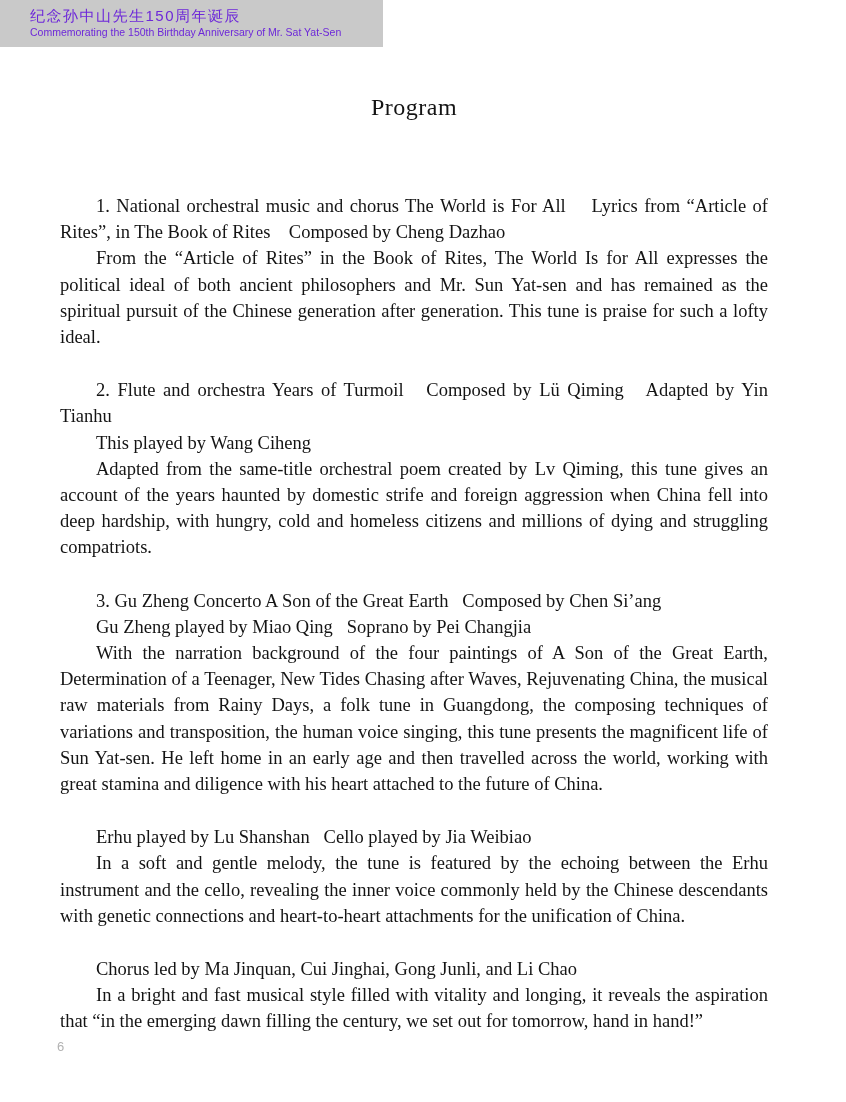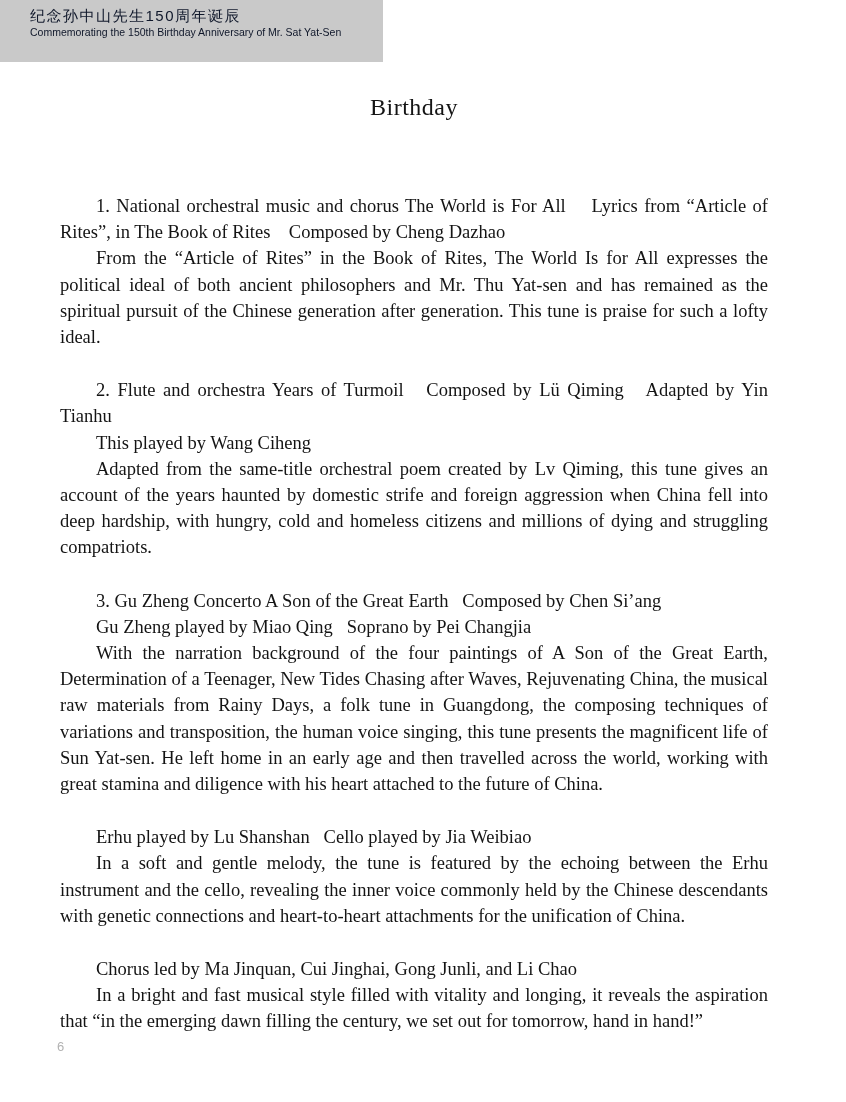--- a/index.html
+++ b/index.html
@@ -10,23 +10,23 @@
     position: relative;
     overflow: hidden;
     font-family: "Liberation Serif", serif;
     color: #141414;
   }
   .banner {
     position: absolute;
     top: 0;
     left: 0;
     width: 383px;
-    height: 62px;
+    height: 47px;
     background: #c9c9c9;
-    color: #0f172a;
+    color: #6d28d9;
     padding: 6px 0 0 30px;
     font-family: "Liberation Sans", "DejaVu Sans", sans-serif;
   }
   .banner-zh {
     font-size: 15px;
     line-height: 19px;
     letter-spacing: 1.5px;
     white-space: nowrap;
   }
   .banner-en {
@@ -75,27 +75,27 @@
 <body>
 
 <div class="page">
 
   <header class="banner">
     <div class="banner-zh">纪念孙中山先生150周年诞辰</div>
     <div class="banner-en">Commemorating the 150th Birthday Anniversary of Mr. Sat Yat-Sen</div>
   </header>
 
   <div class="title-wrap">
-    <h1 class="title">Birthday</h1>
+    <h1 class="title">Program</h1>
   </div>
 
   <main class="content" id="program-list">
       <section class="item">
         <p class="heading">1. National orchestral music and chorus The World is For All&nbsp;&nbsp;&nbsp; Lyrics from “Article of Rites”, in The Book of Rites&nbsp;&nbsp;&nbsp; Composed by Cheng Dazhao</p>
-        <p class="desc">From the “Article of Rites” in the Book of Rites, The World Is for All expresses the political ideal of both ancient philosophers and Mr. Thu Yat-sen and has remained as the spiritual pursuit of the Chinese generation after generation. This tune is praise for such a lofty ideal.</p>
+        <p class="desc">From the “Article of Rites” in the Book of Rites, The World Is for All expresses the political ideal of both ancient philosophers and Mr. Sun Yat-sen and has remained as the spiritual pursuit of the Chinese generation after generation. This tune is praise for such a lofty ideal.</p>
       </section>
       <section class="item">
         <p class="heading">2. Flute and orchestra Years of Turmoil&nbsp;&nbsp; Composed by Lü Qiming&nbsp;&nbsp; Adapted by Yin Tianhu</p>
         <p class="credits">This played by Wang Ciheng</p>
         <p class="desc">Adapted from the same-title orchestral poem created by Lv Qiming, this tune gives an account of the years haunted by domestic strife and foreign aggression when China fell into deep hardship, with hungry, cold and homeless citizens and millions of dying and struggling compatriots.</p>
       </section>
       <section class="item">
         <p class="heading">3. Gu Zheng Concerto A Son of the Great Earth&nbsp;&nbsp; Composed by Chen Si’ang</p>
         <p class="credits">Gu Zheng played by Miao Qing&nbsp;&nbsp; Soprano by Pei Changjia</p>
         <p class="desc">With the narration background of the four paintings of A Son of the Great Earth, Determination of a Teenager, New Tides Chasing after Waves, Rejuvenating China, the musical raw materials from Rainy Days, a folk tune in Guangdong, the composing techniques of variations and transposition, the human voice singing, this tune presents the magnificent life of Sun Yat-sen. He left home in an early age and then travelled across the world, working with great stamina and diligence with his heart attached to the future of China.</p>

